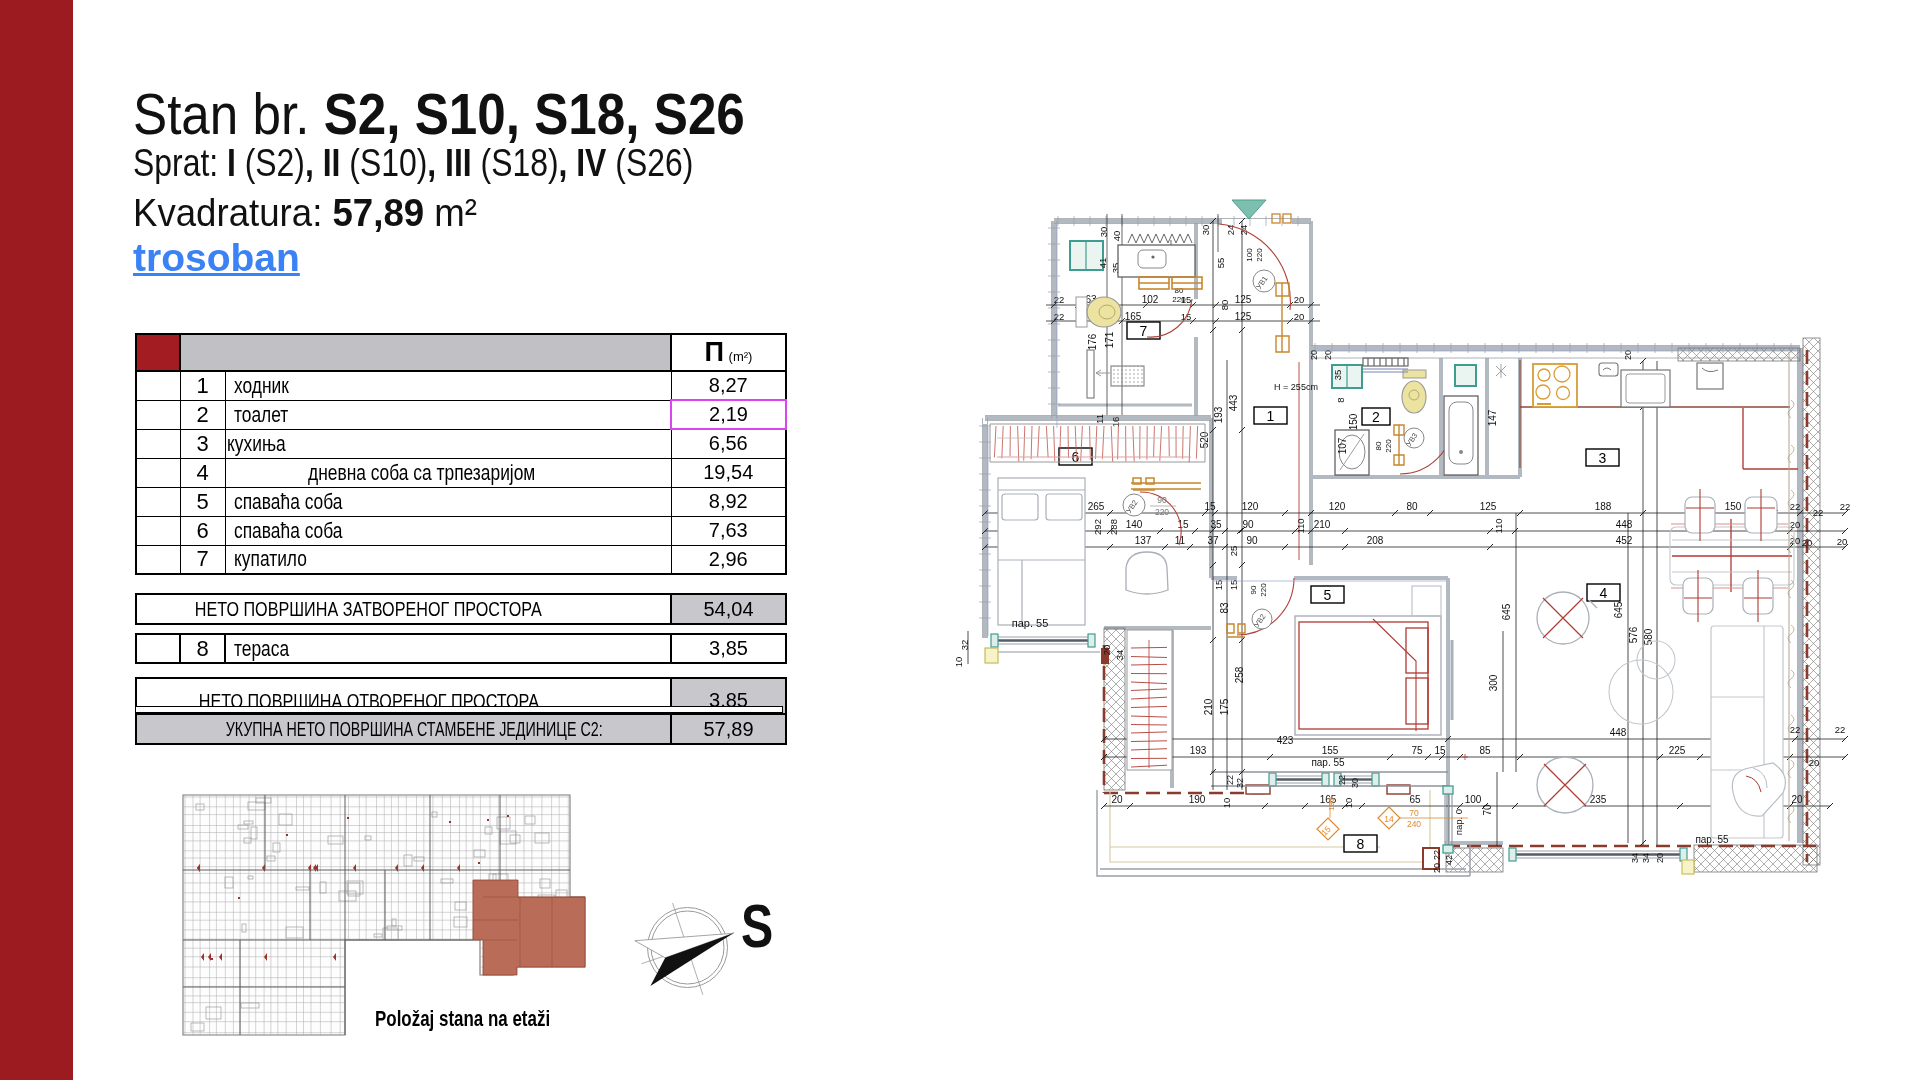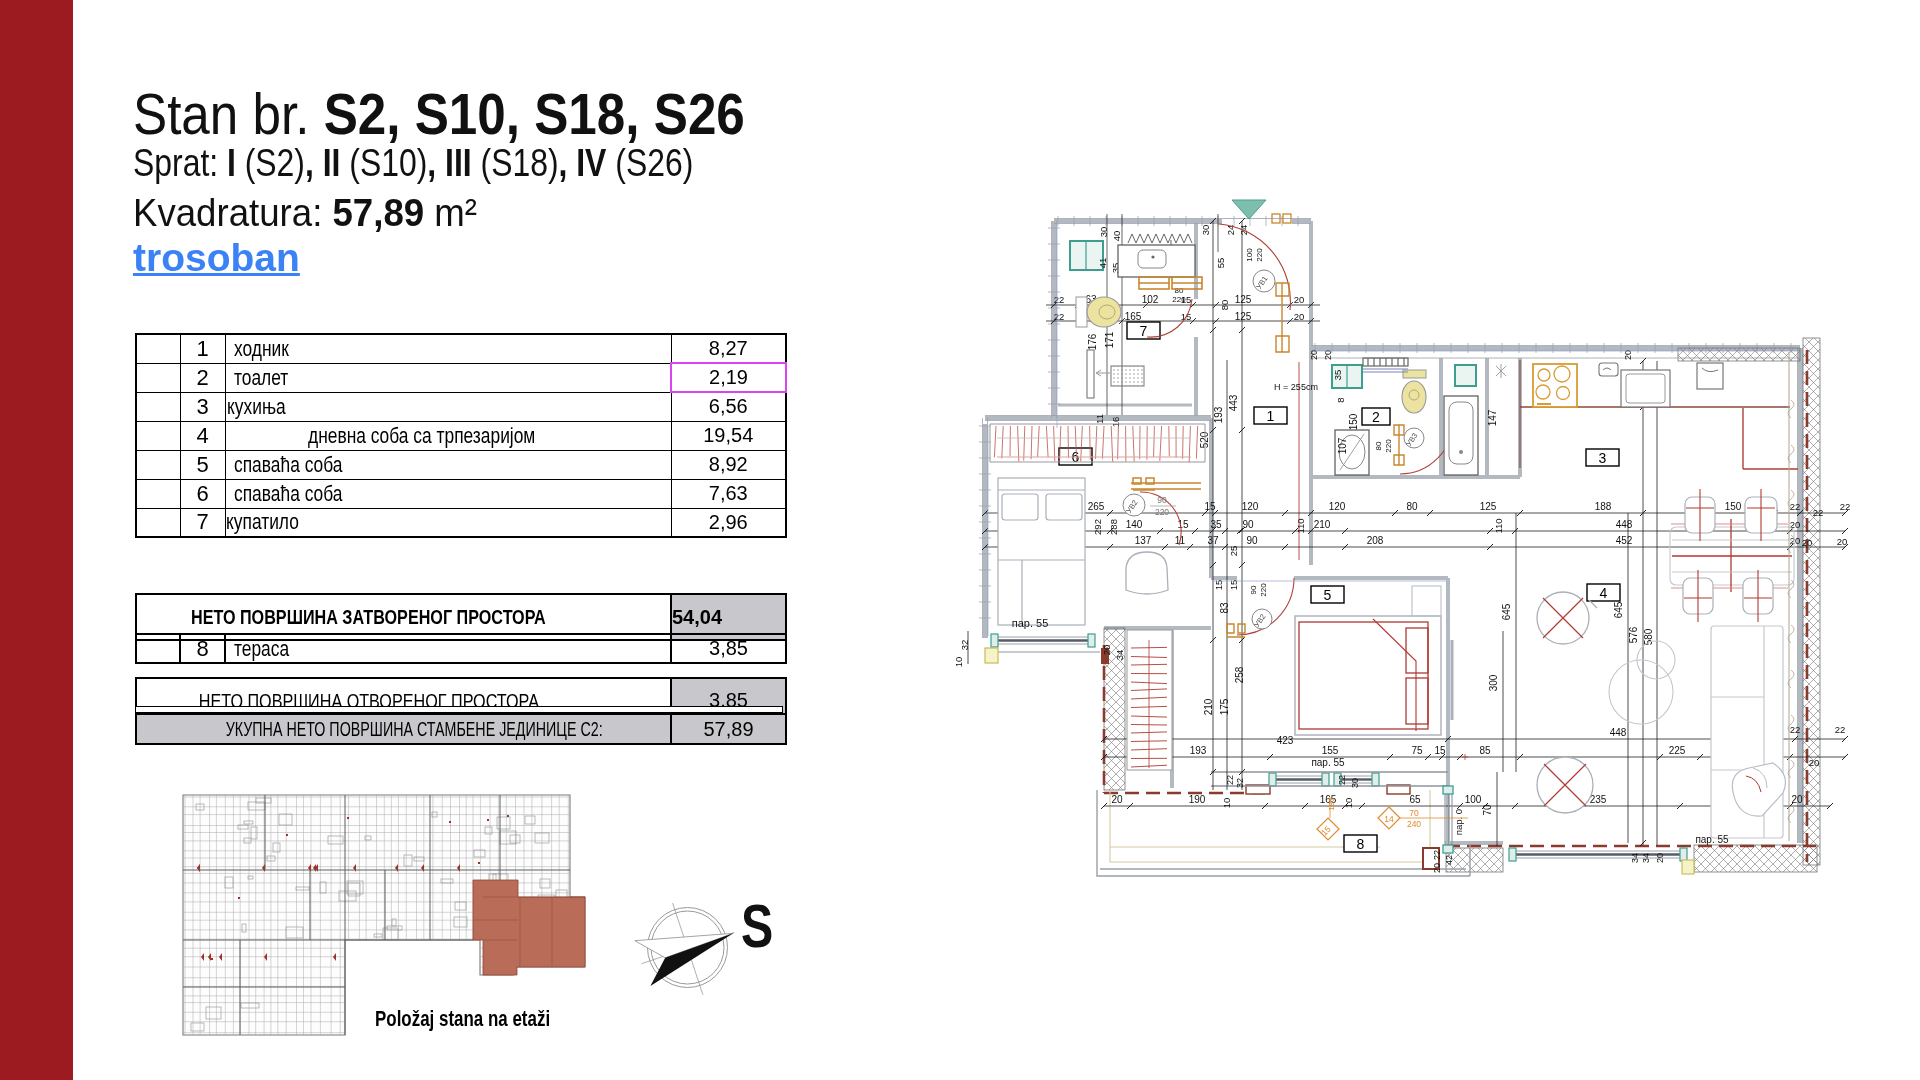--- a/index.html
+++ b/index.html
@@ -25,20 +25,25 @@
 
 <div class="abs" style="left:135px;top:333px;">
   <table style="width:650px;table-layout:fixed;border:2px solid #000;">
     <colgroup>
         <col style="width:44px">
         <col style="width:45px">
         <col style="width:446px">
         <col style="width:115px">
       </colgroup>
     <tbody>
+        <tr style="height:37px;">
+      <td style="border:2px solid #000;background:#a21c21;"></td>
+      <td colspan="2" style="border:2px solid #000;background:#c1c0c5;"></td>
+      <td style="border:2px solid #000;text-align:center;"><span style="font-size:27px;font-weight:bold;">Π</span> <span style="font-size:13px;">(m²)</span></td>
+    </tr>
 
     <tr style="height:29px;font-size:22px;">
           <td style="border:1px solid #000;"></td>
           <td style="border:1px solid #000;text-align:center;">1</td>
           <td style="border:1px solid #000;padding-left:8px;"><span class="nm">ходник</span></td>
           <td style="border:1px solid #000;text-align:center;font-size:20px;">8,27</td>
         </tr>
 
     <tr style="height:29px;font-size:22px;">
           <td style="border:1px solid #000;"></td>
@@ -71,37 +76,37 @@
     <tr style="height:29px;font-size:22px;">
           <td style="border:1px solid #000;"></td>
           <td style="border:1px solid #000;text-align:center;">6</td>
           <td style="border:1px solid #000;padding-left:8px;"><span class="nm">спаваћа соба</span></td>
           <td style="border:1px solid #000;text-align:center;font-size:20px;">7,63</td>
         </tr>
 
     <tr style="height:29px;font-size:22px;">
           <td style="border:1px solid #000;"></td>
           <td style="border:1px solid #000;text-align:center;">7</td>
-          <td style="border:1px solid #000;"><span class="nm">купатило</span></td>
+          <td style="border:1px solid #000;padding-left:8px;"><span class="nm">купатило</span></td>
           <td style="border:1px solid #000;text-align:center;font-size:20px;">2,96</td>
         </tr>
   </tbody>
     </table>
 </div>
 
 <div class="abs" style="left:135px;top:593px;">
   <table style="width:650px;table-layout:fixed;">
     <colgroup>
         <col style="width:535px">
         <col style="width:115px">
       </colgroup>
     <tbody>
-        <tr style="height:46px;font-weight:bold;">
+        <tr style="height:30px;">
           <td style="border:2px solid #000;text-align:center;font-size:21px;"><span class="cap" style="margin-right:70px;">НЕТО ПОВРШИНА ЗАТВОРЕНОГ ПРОСТОРА</span></td>
-          <td style="border:2px solid #000;background:#c8c7cc;font-size:20px;">54,04</td>
+          <td style="border:2px solid #000;text-align:center;background:#c8c7cc;font-size:20px;">54,04</td>
         </tr>
   </tbody>
     </table>
 </div>
 
 <div class="abs" style="left:135px;top:633px;">
   <table style="width:650px;table-layout:fixed;">
     <colgroup>
         <col style="width:44px">
         <col style="width:45px">

